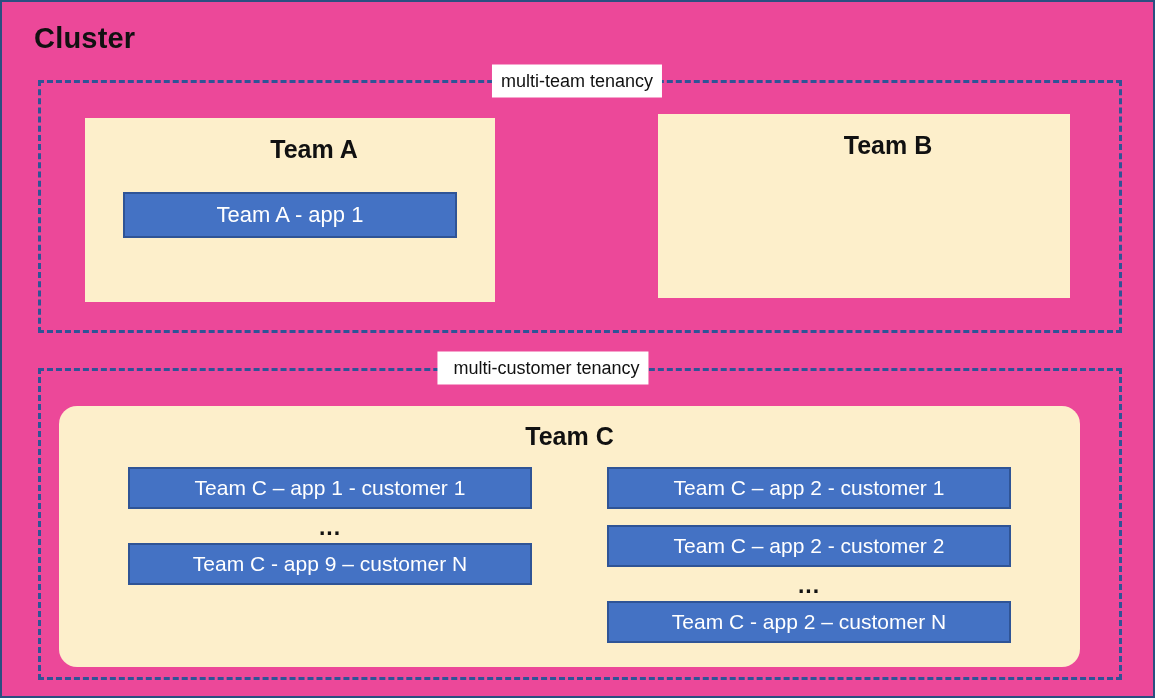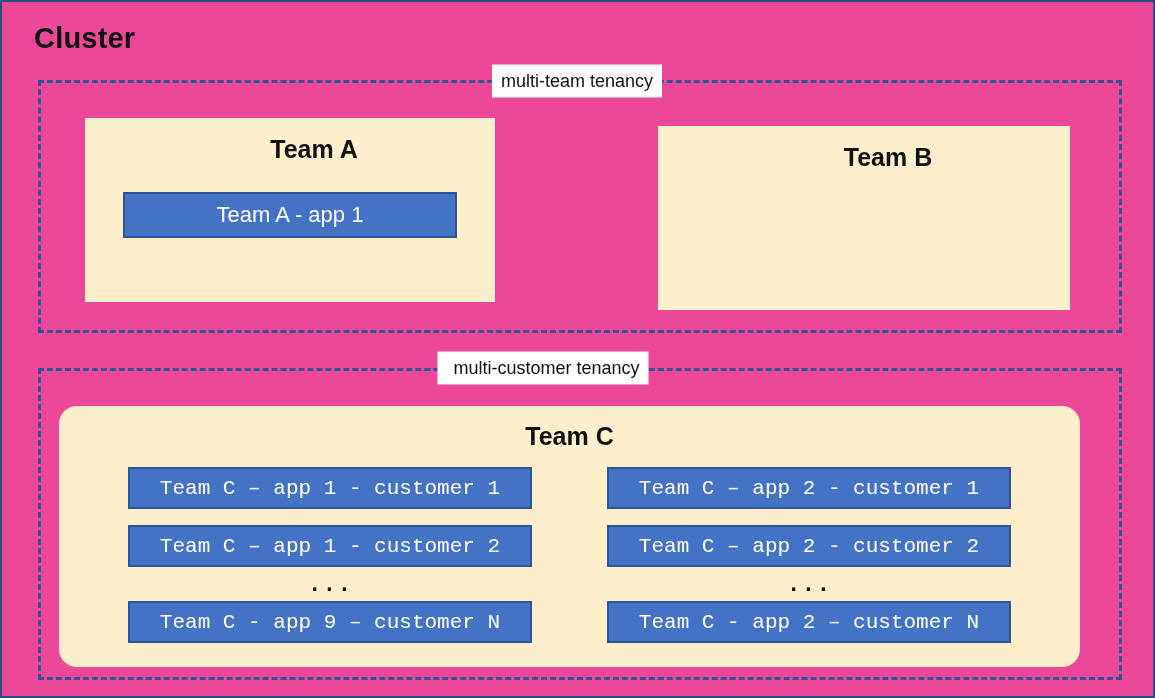--- a/index.html
+++ b/index.html
@@ -79,21 +79,21 @@
     box-sizing: border-box;
   }
   #team-a-panel {
     left: 83px;
     top: 116px;
     width: 410px;
     height: 184px;
   }
   #team-b-panel {
     left: 656px;
-    top: 124px;
+    top: 112px;
     width: 412px;
     height: 184px;
   }
   #team-c-panel {
     left: 57px;
     top: 404px;
     width: 1021px;
     height: 261px;
     border-radius: 18px;
   }
@@ -149,21 +149,20 @@
 
   
   #team-c-columns {
     display: flex;
     justify-content: center;
     gap: 75px;
     margin-top: 16px;
   }
   .tc-column {
     width: 404px;
-    font-family: Liberation Mono, monospace;
   }
   .tc-column .app-box {
     height: 42px;
     font-size: 21px;
   }
   .tc-column .app-box + .app-box {
     margin-top: 16px;
   }
   .tc-ellipsis {
     text-align: center;
@@ -201,21 +200,20 @@
 
   <div class="zone-label" id="label-multi-customer">multi-customer tenancy</div>
 
   <div class="team-panel" id="team-c-panel">
     <div class="team-title">Team C</div>
 
     <div id="team-c-columns">
 
       <div class="tc-column">
         <div class="app-box">Team C – app 1 - customer 1</div>
-        <div class="app-box">Team C – app 1 - customer 2</div>
         <div class="tc-ellipsis">...</div>
         <div class="app-box">Team C - app 9 – customer N</div>
       </div>
 
       <div class="tc-column">
         <div class="app-box">Team C – app 2 - customer 1</div>
         <div class="app-box">Team C – app 2 - customer 2</div>
         <div class="tc-ellipsis">...</div>
         <div class="app-box">Team C - app 2 – customer N</div>
       </div>

